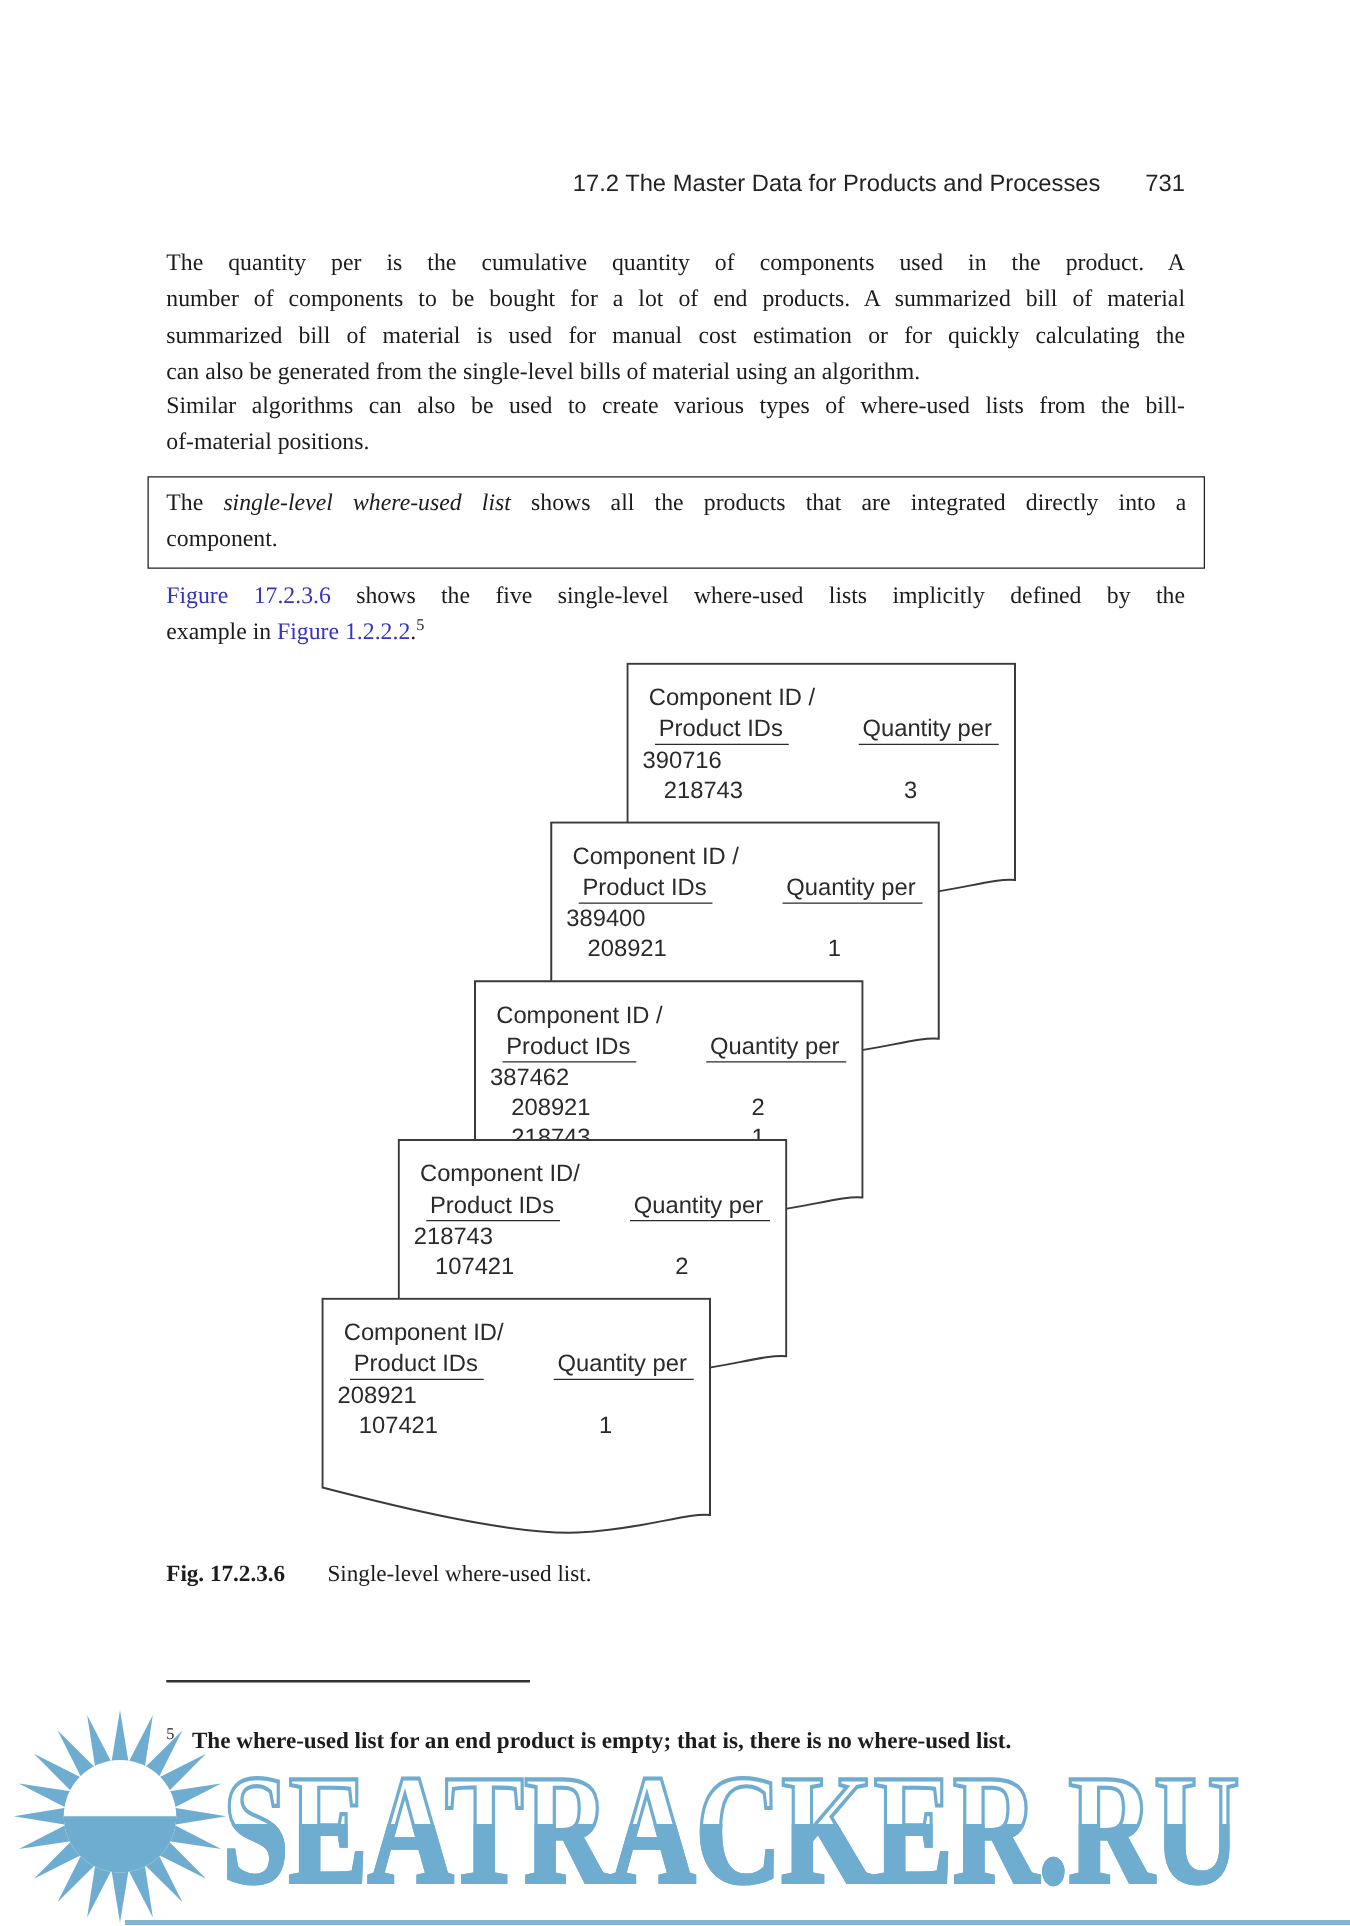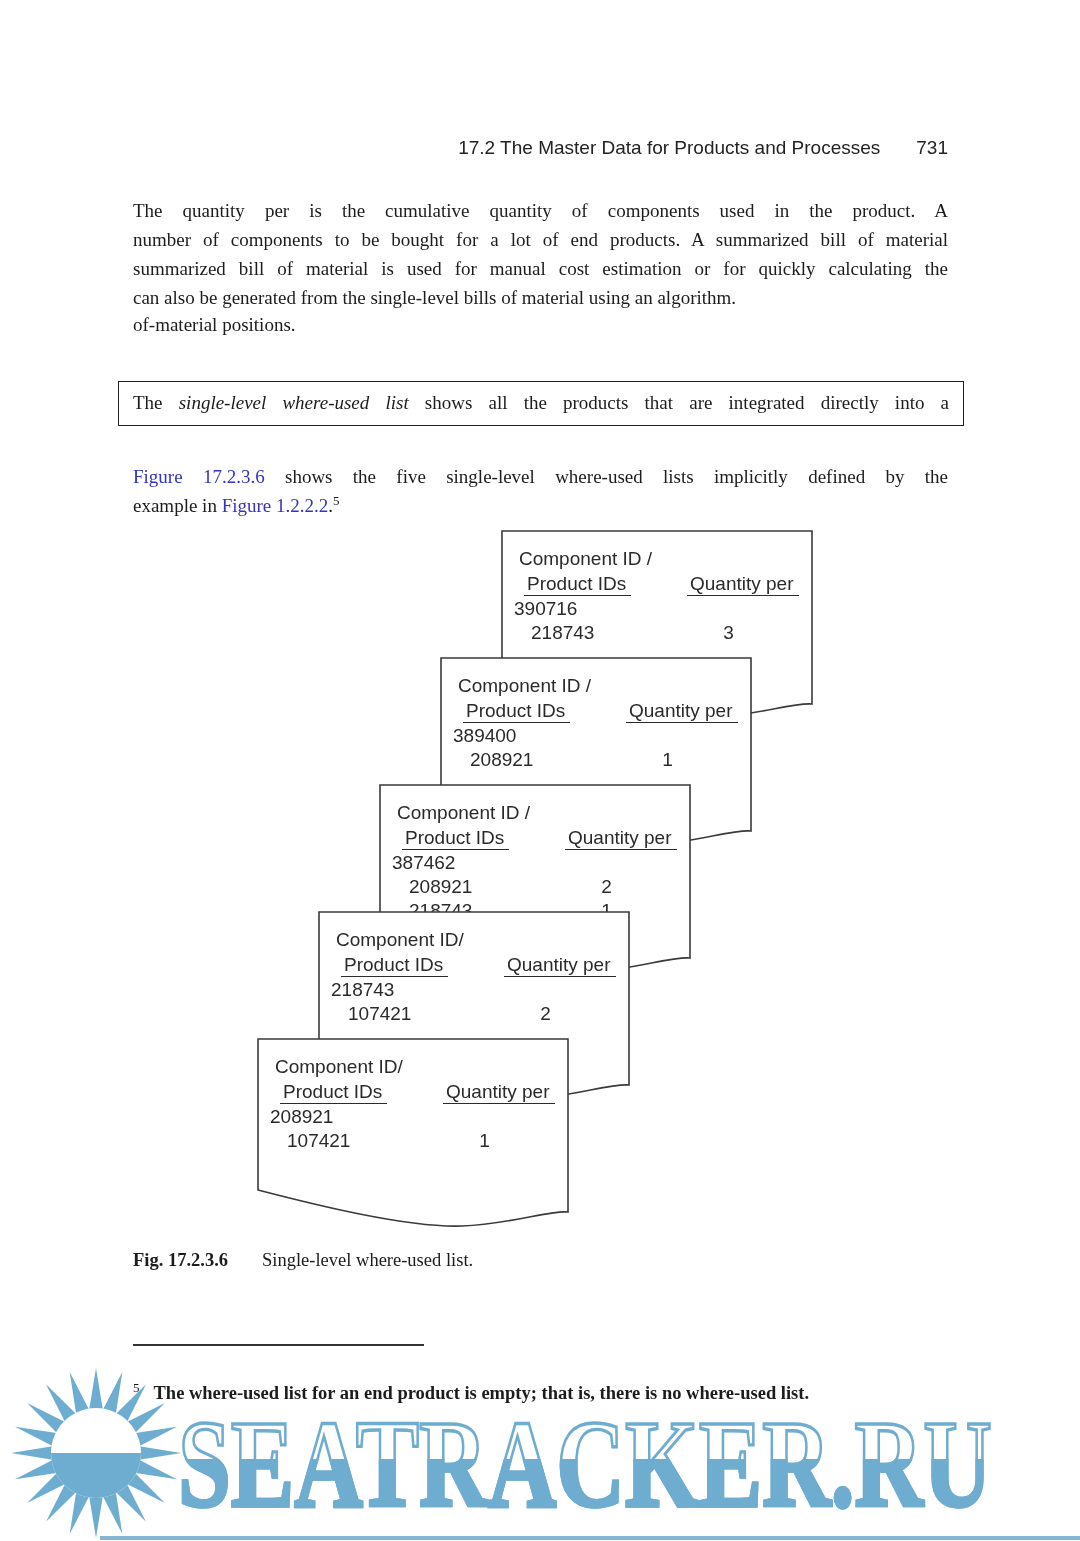--- a/index.html
+++ b/index.html
@@ -73,25 +73,27 @@
   </div>
 
   <div class="p" style="top:196px">
     <div class="ln">The quantity per is the cumulative quantity of components used in the product. A</div>
     <div class="ln">number of components to be bought for a lot of end products. A summarized bill of material</div>
     <div class="ln">summarized bill of material is used for manual cost estimation or for quickly calculating the</div>
     <div class="ln last">can also be generated from the single-level bills of material using an algorithm.</div>
   </div>
 
   <div class="p" style="top:310px">
+    <div class="ln">Similar algorithms can also be used to create various types of where-used lists from the bill-</div>
     <div class="ln last">of-material positions.</div>
   </div>
 
   <div class="defbox">
     <div class="ln"><span>The </span><span class="it">single-level where-used list</span><span> shows all the products that are integrated directly into a</span></div>
+    <div class="ln last">component.</div>
   </div>
 
   <div class="p" style="top:462px">
     <div class="ln"><span class="link">Figure 17.2.3.6</span><span> shows the five single-level where-used lists implicitly defined by the</span></div>
     <div class="ln last"><span>example in </span><span class="link">Figure 1.2.2.2</span><span>.</span><sup class="fn">5</sup></div>
   </div>
 
   <div>
 
     <div class="card" style="left:501px;top:530px">

